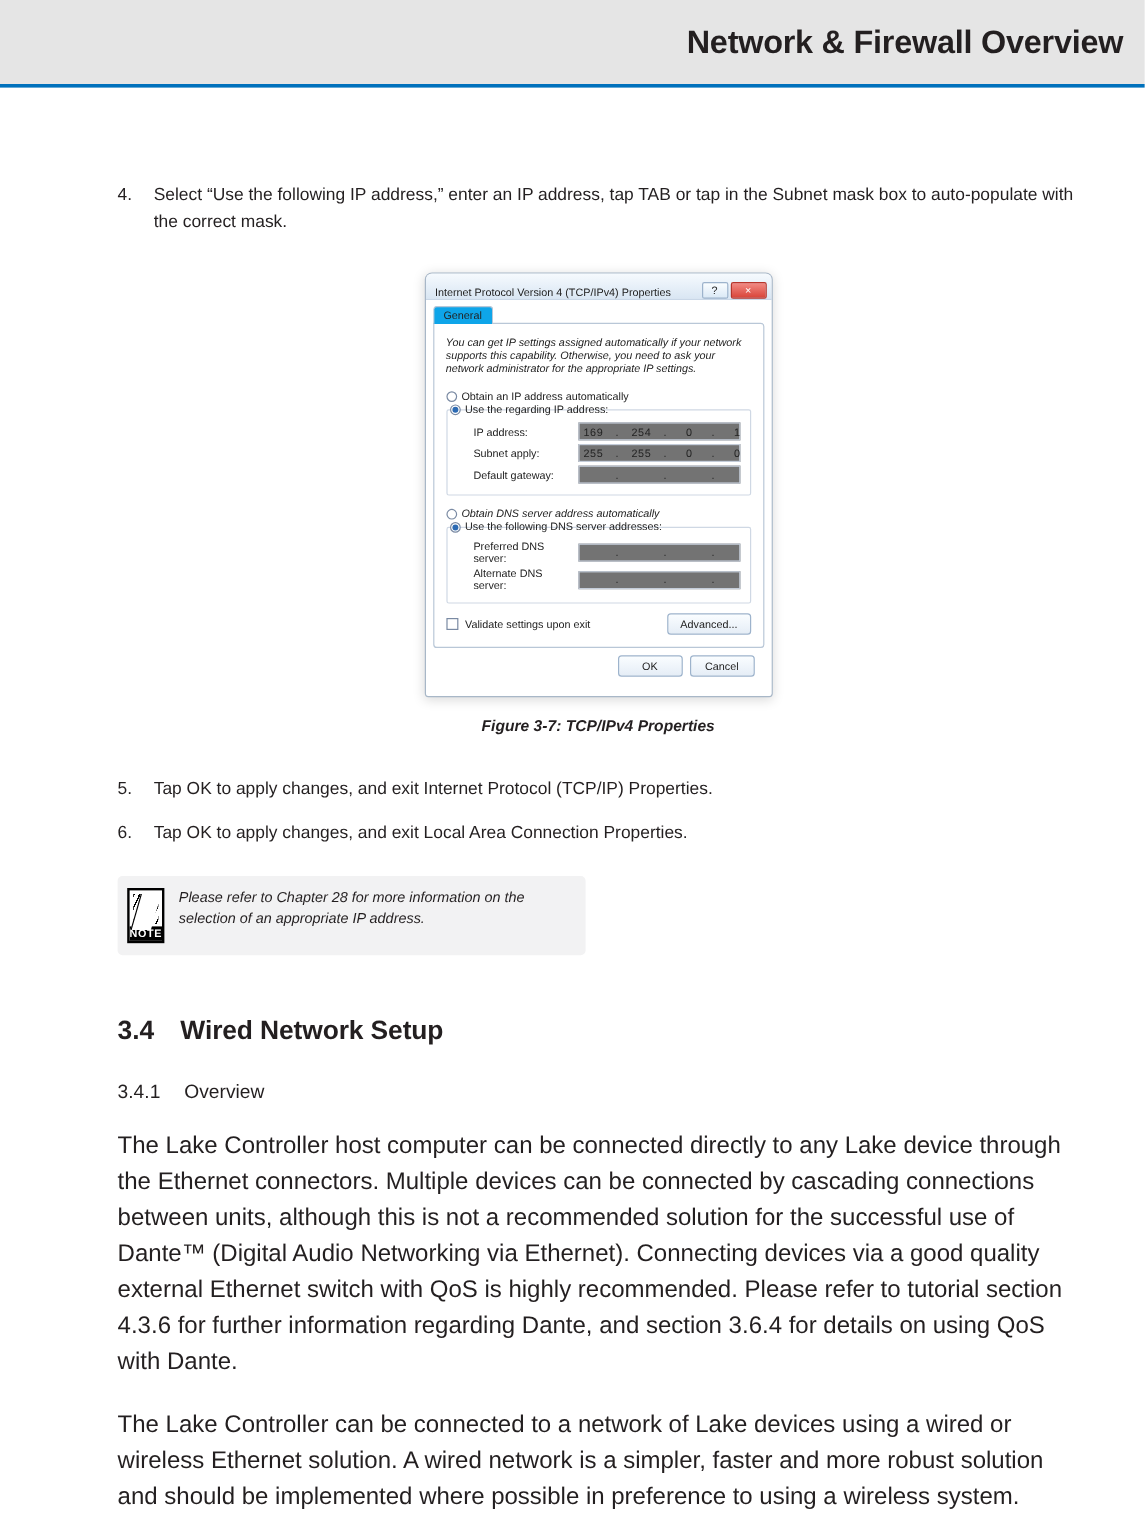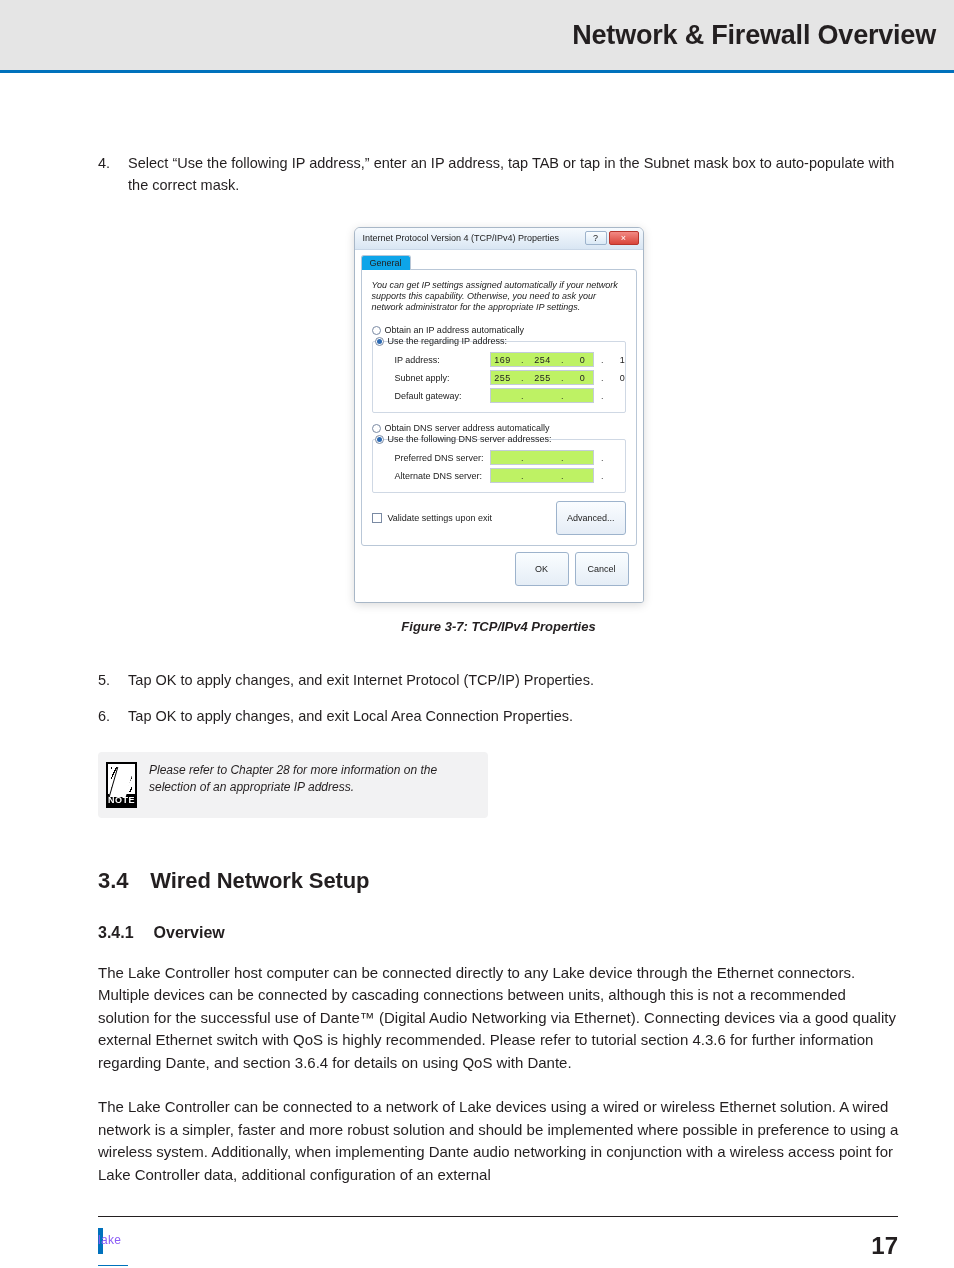--- a/index.html
+++ b/index.html
@@ -59,21 +59,21 @@
     border-radius: 6px 6px 3px 3px;
     font-family: Tahoma, Arial, sans-serif;
     font-size: 9px;
     color: #222;
     background: #f1f4f9;
     box-shadow: 0 2px 10px rgba(0,0,0,.15);
     overflow: hidden;
   }
   .dlg-title {
     display: flex;
-    align-items: center;
+    align-items: flex-end;
     height: 22px;
     padding: 0 4px 0 8px;
     background: linear-gradient(#f6fafe,#d9e6f3);
     border-bottom: 1px solid #c9d7e7;
     font-size: 9px;
   }
   .dlg-title .spacer { flex:1; }
   .dlg-btn {
     width: 22px; height: 14px;
     border: 1px solid #9db3cc;
@@ -111,31 +111,31 @@
     width:9px;height:9px;border:1px solid #7a8aa3;border-radius:50%;
     display:inline-flex;align-items:center;justify-content:center;background:#fff;
   }
   .radio.sel::after{content:"";width:5px;height:5px;border-radius:50%;background:#2c6ab3;}
   .chk {
     width:10px;height:10px;border:1px solid #7a8aa3;background:#fff;display:inline-block;
   }
   .kv { display:flex; align-items:center; margin: 3px 0 3px 14px;}
   .kv .lbl { width:95px; font-size:9px;}
   .ipbox {
-    width: 104px; border:1px solid #c3ccd9; height:15px; font-size:9px;
+    width: 135px; border:1px solid #c3ccd9; height:15px; font-size:9px;
     display:flex;align-items:center;justify-content:space-between;
-    padding:0 2px; background:#bef264;
+    padding:0 2px; background:#737373;
     font-family: Tahoma, Arial, sans-serif;
     letter-spacing: 0.5px;
   }
   .ipbox span{ min-width:20px;text-align:center;}
   .dot{opacity:.9;}
   .dlg-foot-row { display:flex; align-items:center; margin-top:8px; gap:6px;}
   .btn-win {
-    padding: 16px 10px; font-size:9px;
+    padding: 0 10px; font-size:9px;
     border:1px solid #9db3cc; border-radius:3px;
     background:linear-gradient(#fafdff,#e5edf6);height:18px;
     display:inline-flex;align-items:center;
   }
   .dlg-actions {
     display:flex; justify-content:flex-end; gap:6px;
     padding: 6px 8px 8px 0;
   }
 
   .caption {
@@ -179,27 +179,27 @@
   h2.section {
     font-size: 22px;
     font-weight: 700;
     display:flex; gap: 22px; margin: 0 0 30px 0;
     font-family: "Helvetica Neue Condensed", "Arial Narrow", Arial, sans-serif;
     font-stretch: condensed;
     letter-spacing:-0.1px;
   }
   h3.subsection {
     font-size: 16px;
-    font-weight:700;
+    font-weight:400;
     display:flex; gap: 20px; margin: 0 0 20px 0;
     font-family: "Helvetica Neue Condensed", "Arial Narrow", Arial, sans-serif;
     font-stretch: condensed;
   }
   p.body {
-    font-size:15px; line-height:1.5; margin: 0 0 22px 0; color:#231f20;
+    font-size:20px; line-height:1.5; margin: 0 0 22px 0; color:#231f20;
   }
 
   .footer-rule {
     height:1px;background:#231f20;margin: 30px 56px 0 98px;
   }
   .footer {
     display:flex;align-items:center;justify-content:space-between;
     padding: 12px 56px 26px 98px;
   }
   .logo {
@@ -289,21 +289,21 @@
                   <span class="dot">.</span>
                   <span></span>
                   <span class="dot">.</span>
                   <span></span>
                   <span class="dot">.</span>
                   <span></span>
               </span>
             </div>
           </div>
 
-          <div class="opt" style="margin-top:10px;">
+          <div class="opt" style="margin-top:10px;font-style:italic;">
             <span class="radio"></span>
             <span>Obtain DNS server address automatically</span>
           </div>
           <div class="fieldset">
             <div class="opt" style="margin:-14px 0 6px -6px;">
               <span class="radio sel"></span>
               <span>Use the following DNS server addresses:</span>
             </div>
             <div class="kv">
               <span class="lbl">Preferred DNS server:</span>

